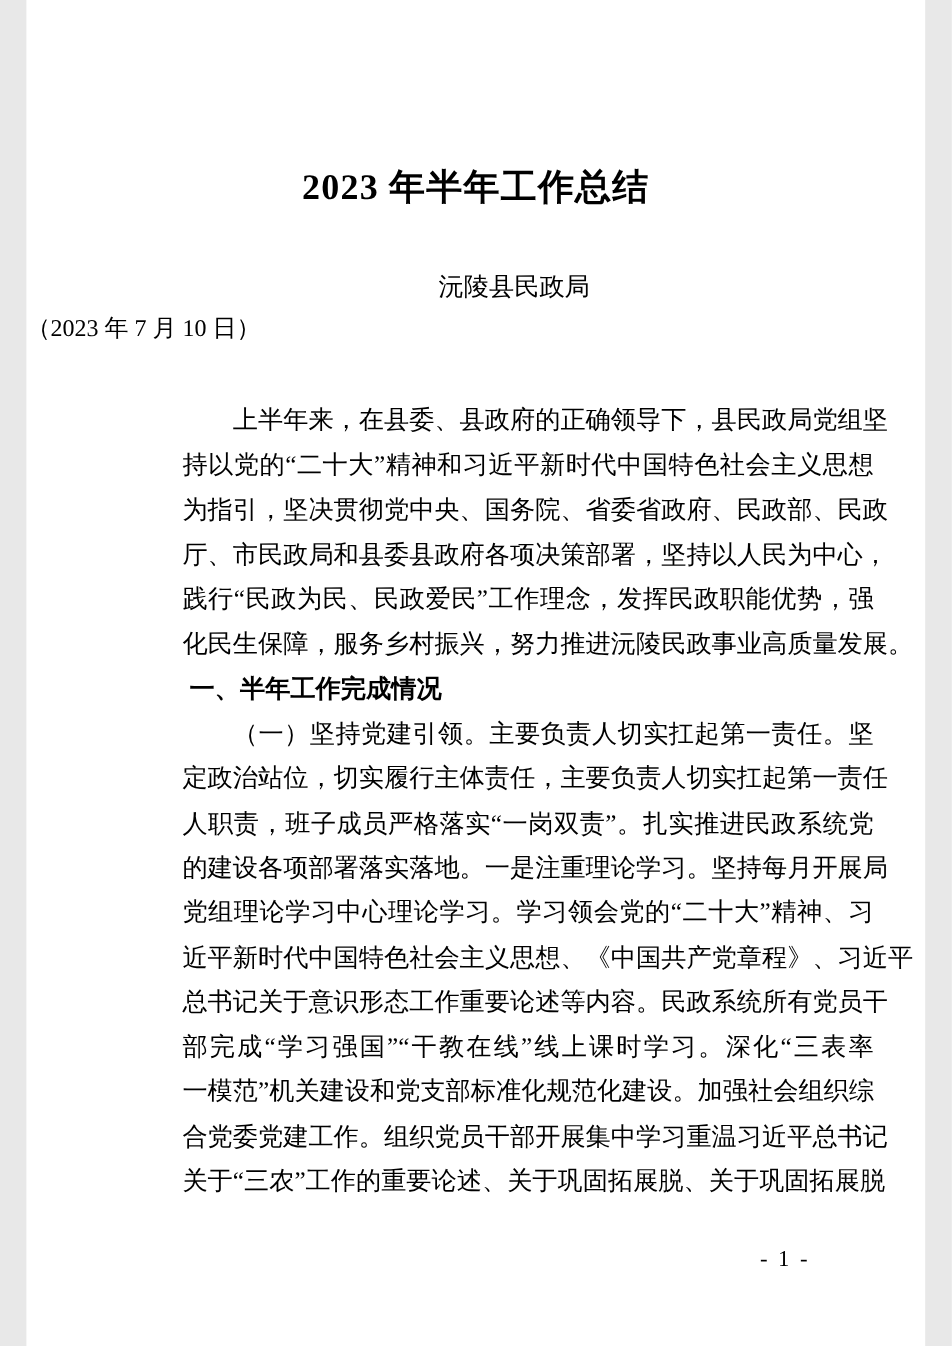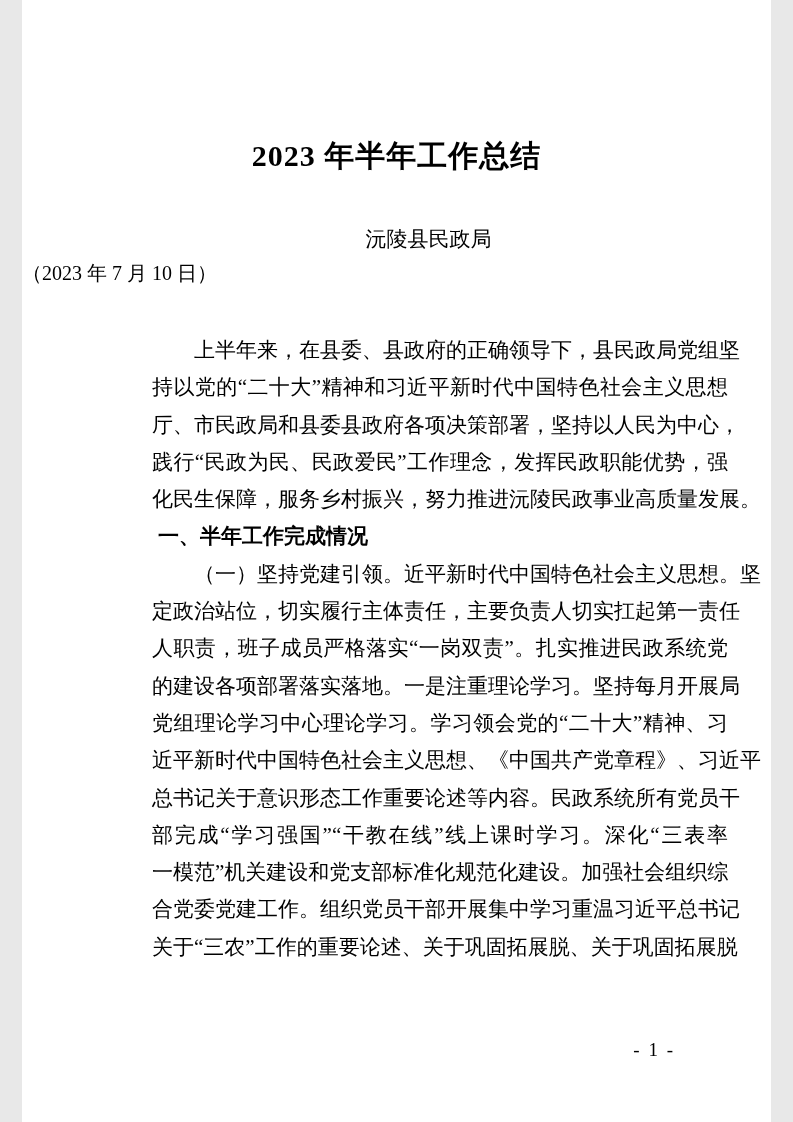--- a/index.html
+++ b/index.html
@@ -58,21 +58,21 @@
     text-align-last: justify;
     white-space: nowrap;
     height: 37.3px;
     overflow: visible;
     margin-left: 36px;
   }
   .indent {
     text-indent: 2em;
   }
   .hline {
-    font-family: Liberation Serif, serif;
+    font-family: Liberation Sans, sans-serif;
     font-weight: bold;
     text-indent: 2em;
     font-size: 21px;
     height: 37.3px;
     white-space: nowrap;
   }
   .bold-run {
     font-weight: normal;
   }
   .page-number {
@@ -91,27 +91,28 @@
   <div class="doc-title">2023 年半年工作总结</div>
 
   <div class="doc-subtitle">沅陵县民政局</div>
 
   <div class="doc-date">（2023 年 7 月 10 日）</div>
 
   <div class="doc-body">
 
     <div class="jline indent"><span>上半年来，在县委、县政府的正确领导下，县民政局党组坚</span></div>
     <div class="jline"><span>持以党的“二十大”精神和习近平新时代中国特色社会主义思想</span></div>
+    <div class="jline"><span>为指引，坚决贯彻党中央、国务院、省委省政府、民政部、民政</span></div>
     <div class="jline"><span>厅、市民政局和县委县政府各项决策部署，坚持以人民为中心，</span></div>
     <div class="jline"><span>践行“民政为民、民政爱民”工作理念，发挥民政职能优势，强</span></div>
     <div class="jline"><span>化民生保障，服务乡村振兴，努力推进沅陵民政事业高质量发展。</span></div>
 
     <div class="hline">一、半年工作完成情况</div>
 
-    <div class="jline indent"><span class="bold-run">（一）坚持党建引领。</span><span>近平新时代中国特色社会主义思想。坚</span></div>
+    <div class="jline indent"><span class="bold-run">（一）坚持党建引领。</span><span>主要负责人切实扛起第一责任。坚</span></div>
     <div class="jline"><span>定政治站位，切实履行主体责任，主要负责人切实扛起第一责任</span></div>
     <div class="jline"><span>人职责，班子成员严格落实“一岗双责”。扎实推进民政系统党</span></div>
     <div class="jline"><span>的建设各项部署落实落地。</span><span class="bold-run">一是注重理论学习。</span><span>坚持每月开展局</span></div>
     <div class="jline"><span>党组理论学习中心理论学习。学习领会党的“二十大”精神、习</span></div>
     <div class="jline"><span>近平新时代中国特色社会主义思想、《中国共产党章程》、习近平</span></div>
     <div class="jline"><span>总书记关于意识形态工作重要论述等内容。民政系统所有党员干</span></div>
     <div class="jline"><span>部完成“学习强国”“干教在线”线上课时学习。深化“三表率</span></div>
     <div class="jline"><span>一模范”机关建设和党支部标准化规范化建设。加强社会组织综</span></div>
     <div class="jline"><span>合党委党建工作。组织党员干部开展集中学习重温习近平总书记</span></div>
     <div class="jline"><span>关于“三农”工作的重要论述、关于巩固拓展脱、关于巩固拓展脱</span></div>

